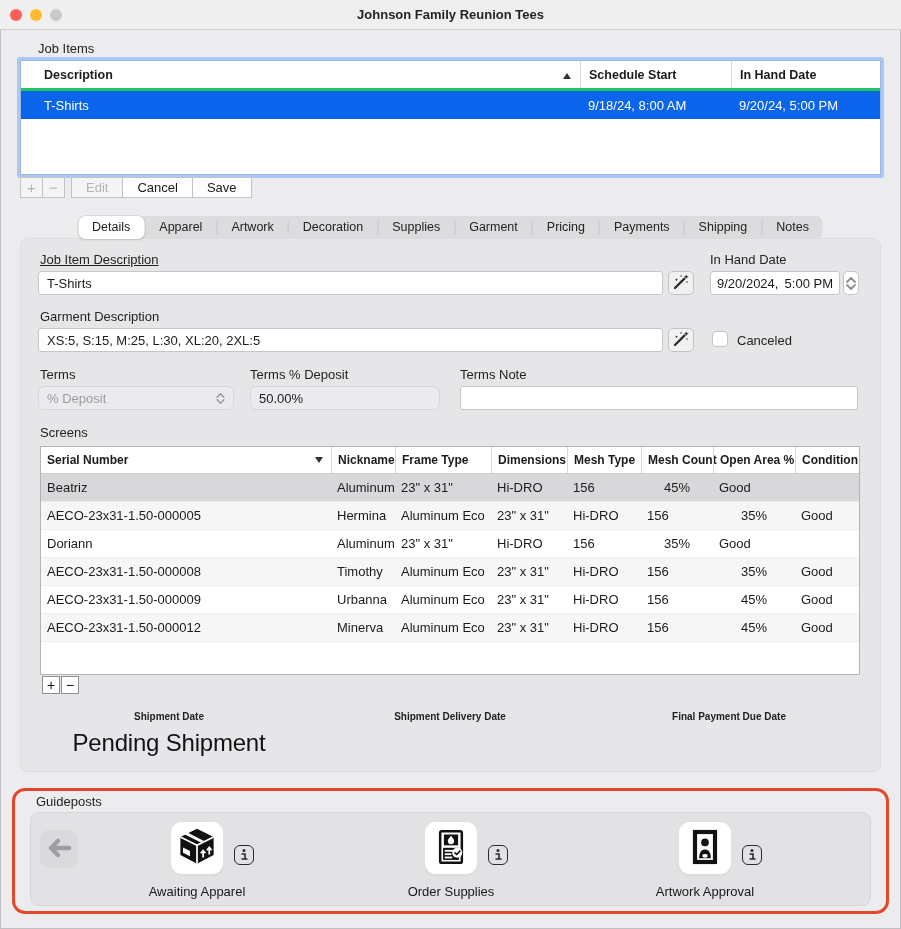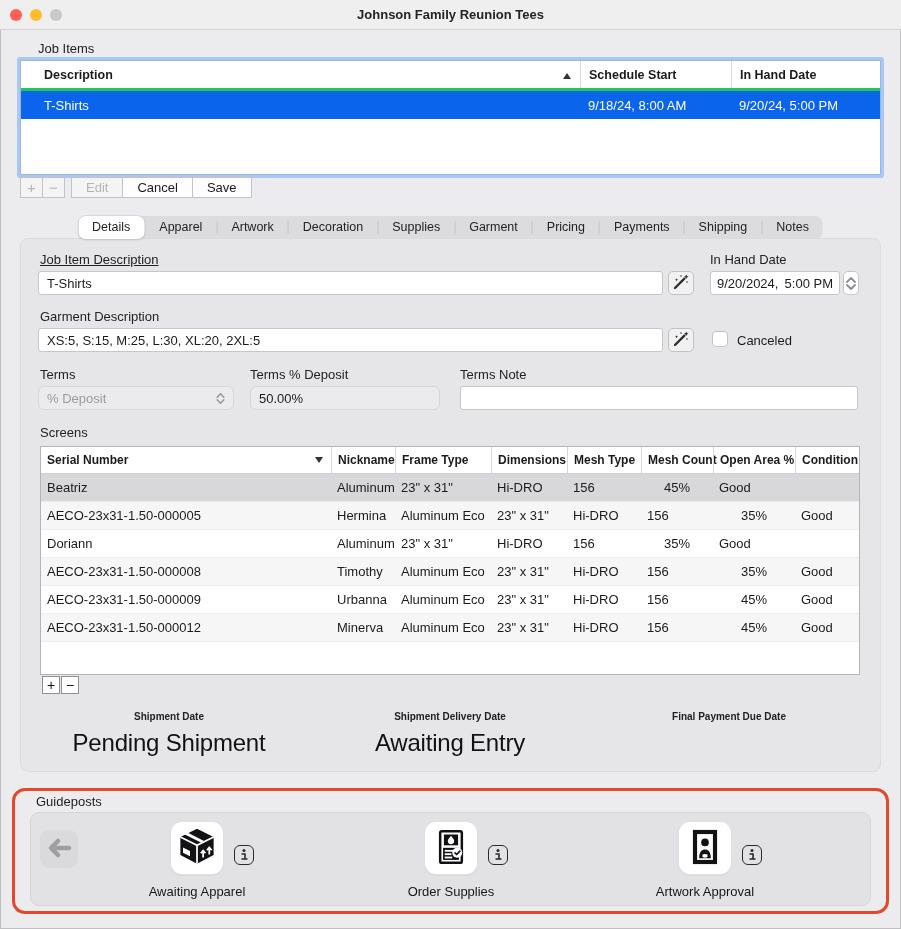--- a/index.html
+++ b/index.html
@@ -337,21 +337,20 @@
     <div class="sc-btn">+</div>
     <div class="sc-btn">−</div>
   </div>
 
   <div class="bigdate" style="left:29px; top:711px;">
     <div class="lbl">Shipment Date</div>
     <div class="val">Pending Shipment</div>
   </div>
   <div class="bigdate" style="left:310px; top:711px;">
     <div class="lbl">Shipment Delivery Date</div>
-    <div class="val">Awaiting Entry</div>
   </div>
   <div class="bigdate" style="left:589px; top:711px;">
     <div class="lbl">Final Payment Due Date</div>
   </div>
 
   <div class="gp-outline"></div>
   <span class="section-label" style="left:36px; top:794px;">Guideposts</span>
   <div class="gp-panel"></div>
 
   <div class="gp-back">

